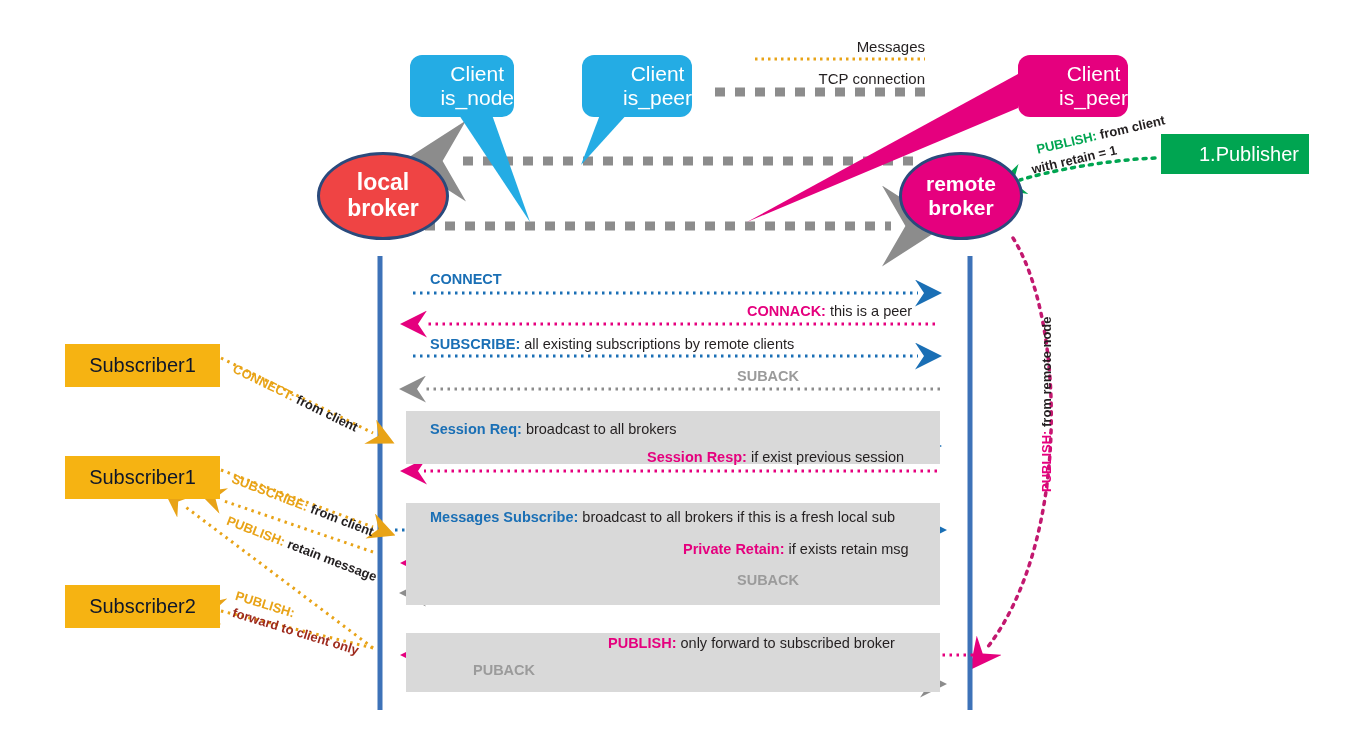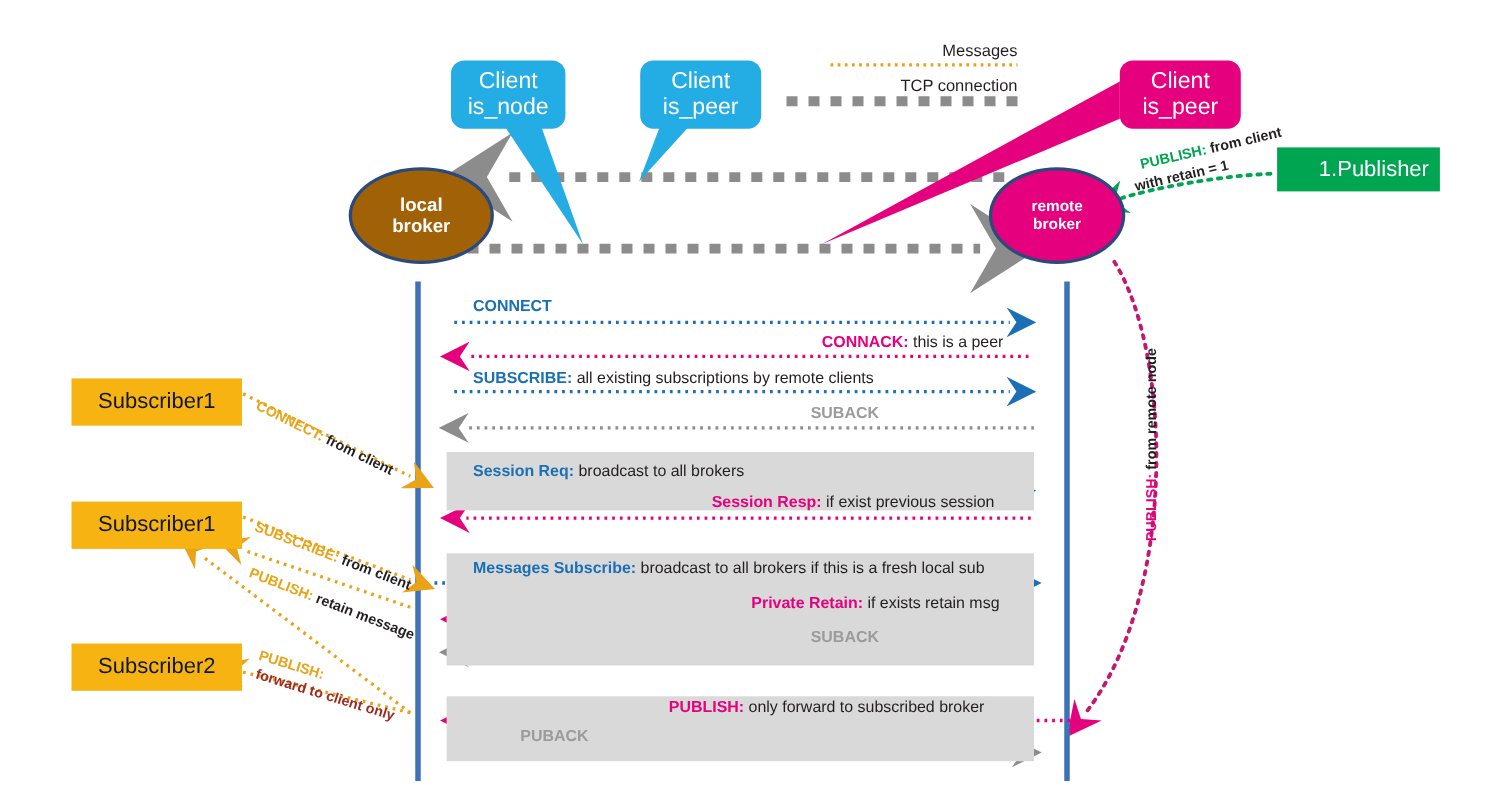--- a/index.html
+++ b/index.html
@@ -19,32 +19,32 @@
     display:flex;align-items:center;justify-content:center;
     text-align:center;
     color:#ffffff;
     font-weight:bold;
     line-height:1.12;
     border-radius:50%;
     box-sizing:border-box;
   }
   .ellipse-local{
     left:292px;top:152px;width:132px;height:88px;
-    background:#a16207;border:3px solid #2a4a7c;font-size:17px;
+    background:#ef4444;border:3px solid #2a4a7c;font-size:23px;
   }
   .ellipse-remote{
     left:874px;top:152px;width:124px;height:88px;
-    background:#E5007E;border:3px solid #2a4a7c;font-size:14px;
+    background:#E5007E;border:3px solid #2a4a7c;font-size:21px;
   }
 
   .bubble{
     position:absolute;
     border-radius:12px;
     color:#ffffff;
-    display:flex;align-items:center;justify-content:center;
+    display:flex;align-items:center;justify-content:flex-end;
     text-align:center;
     line-height:1.15;
     font-size:21px;
     box-sizing:border-box;
   }
   .bubble-blue{background:#24ACE4;}
   .bubble-pink{background:#E5007E;}
   .bubble-node{left:385px;top:55px;width:104px;height:62px;}
   .bubble-peer{left:557px;top:55px;width:110px;height:62px;}
   .bubble-rpeer{left:993px;top:55px;width:110px;height:62px;}

